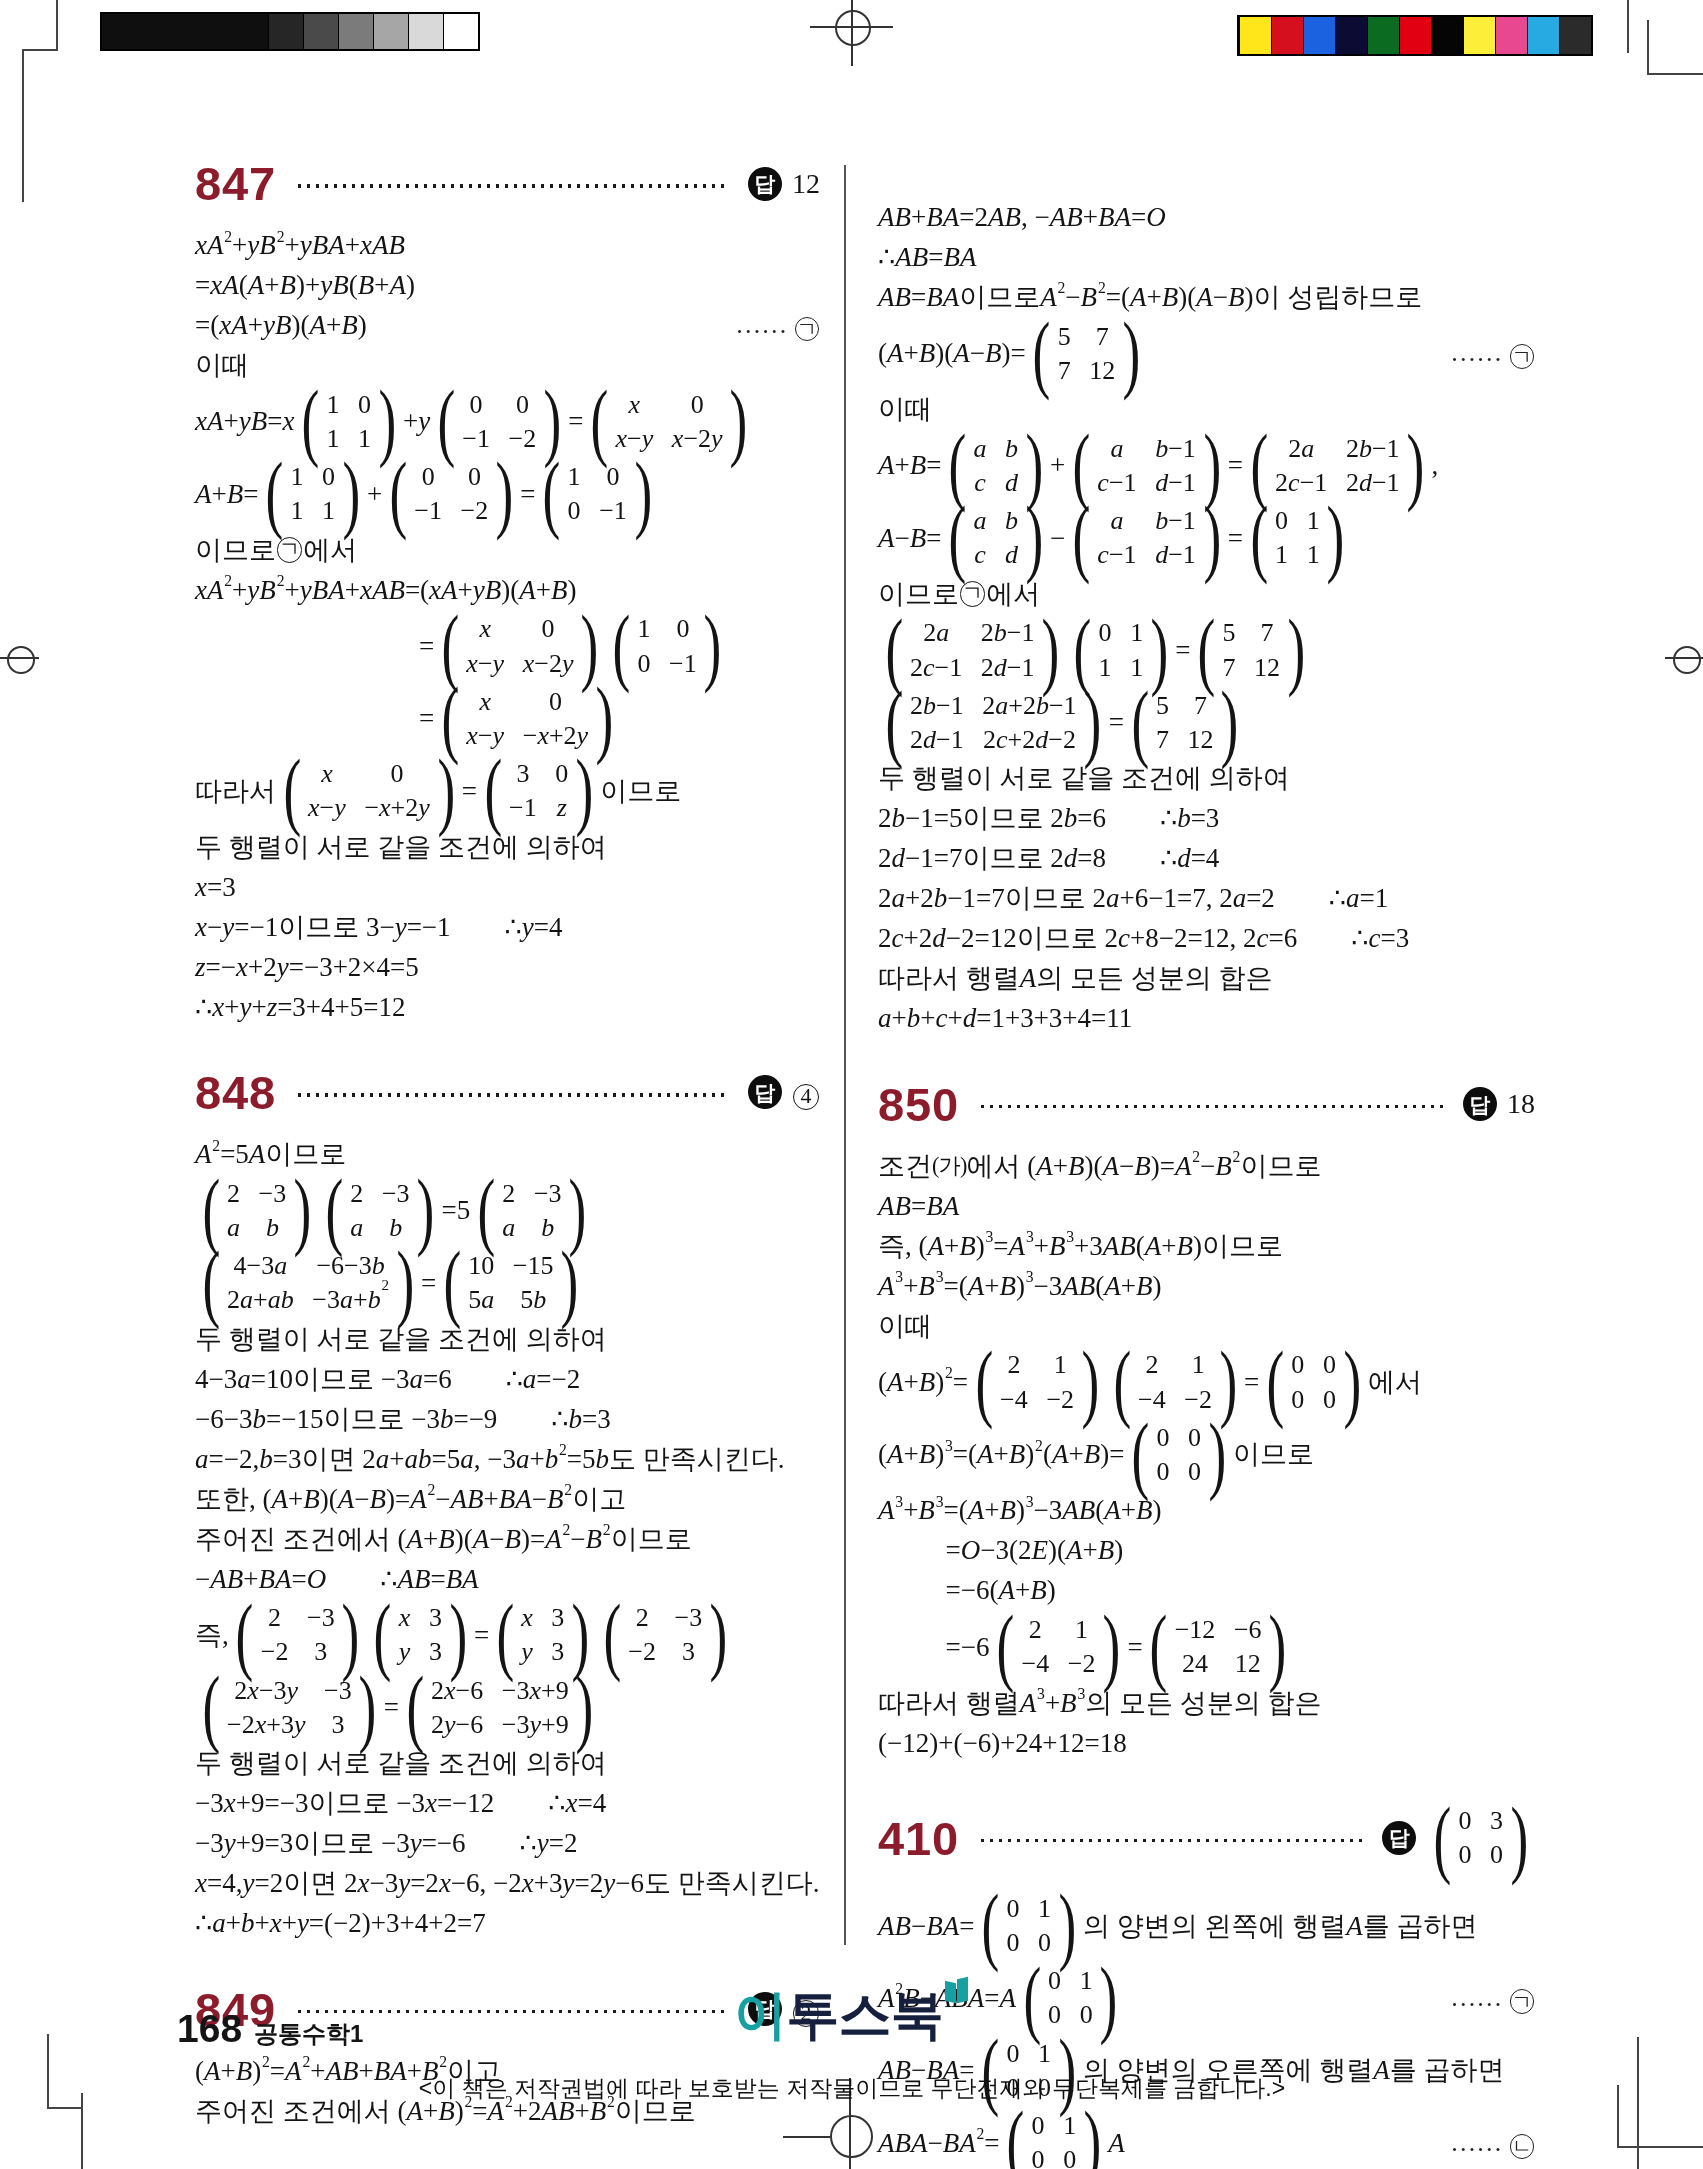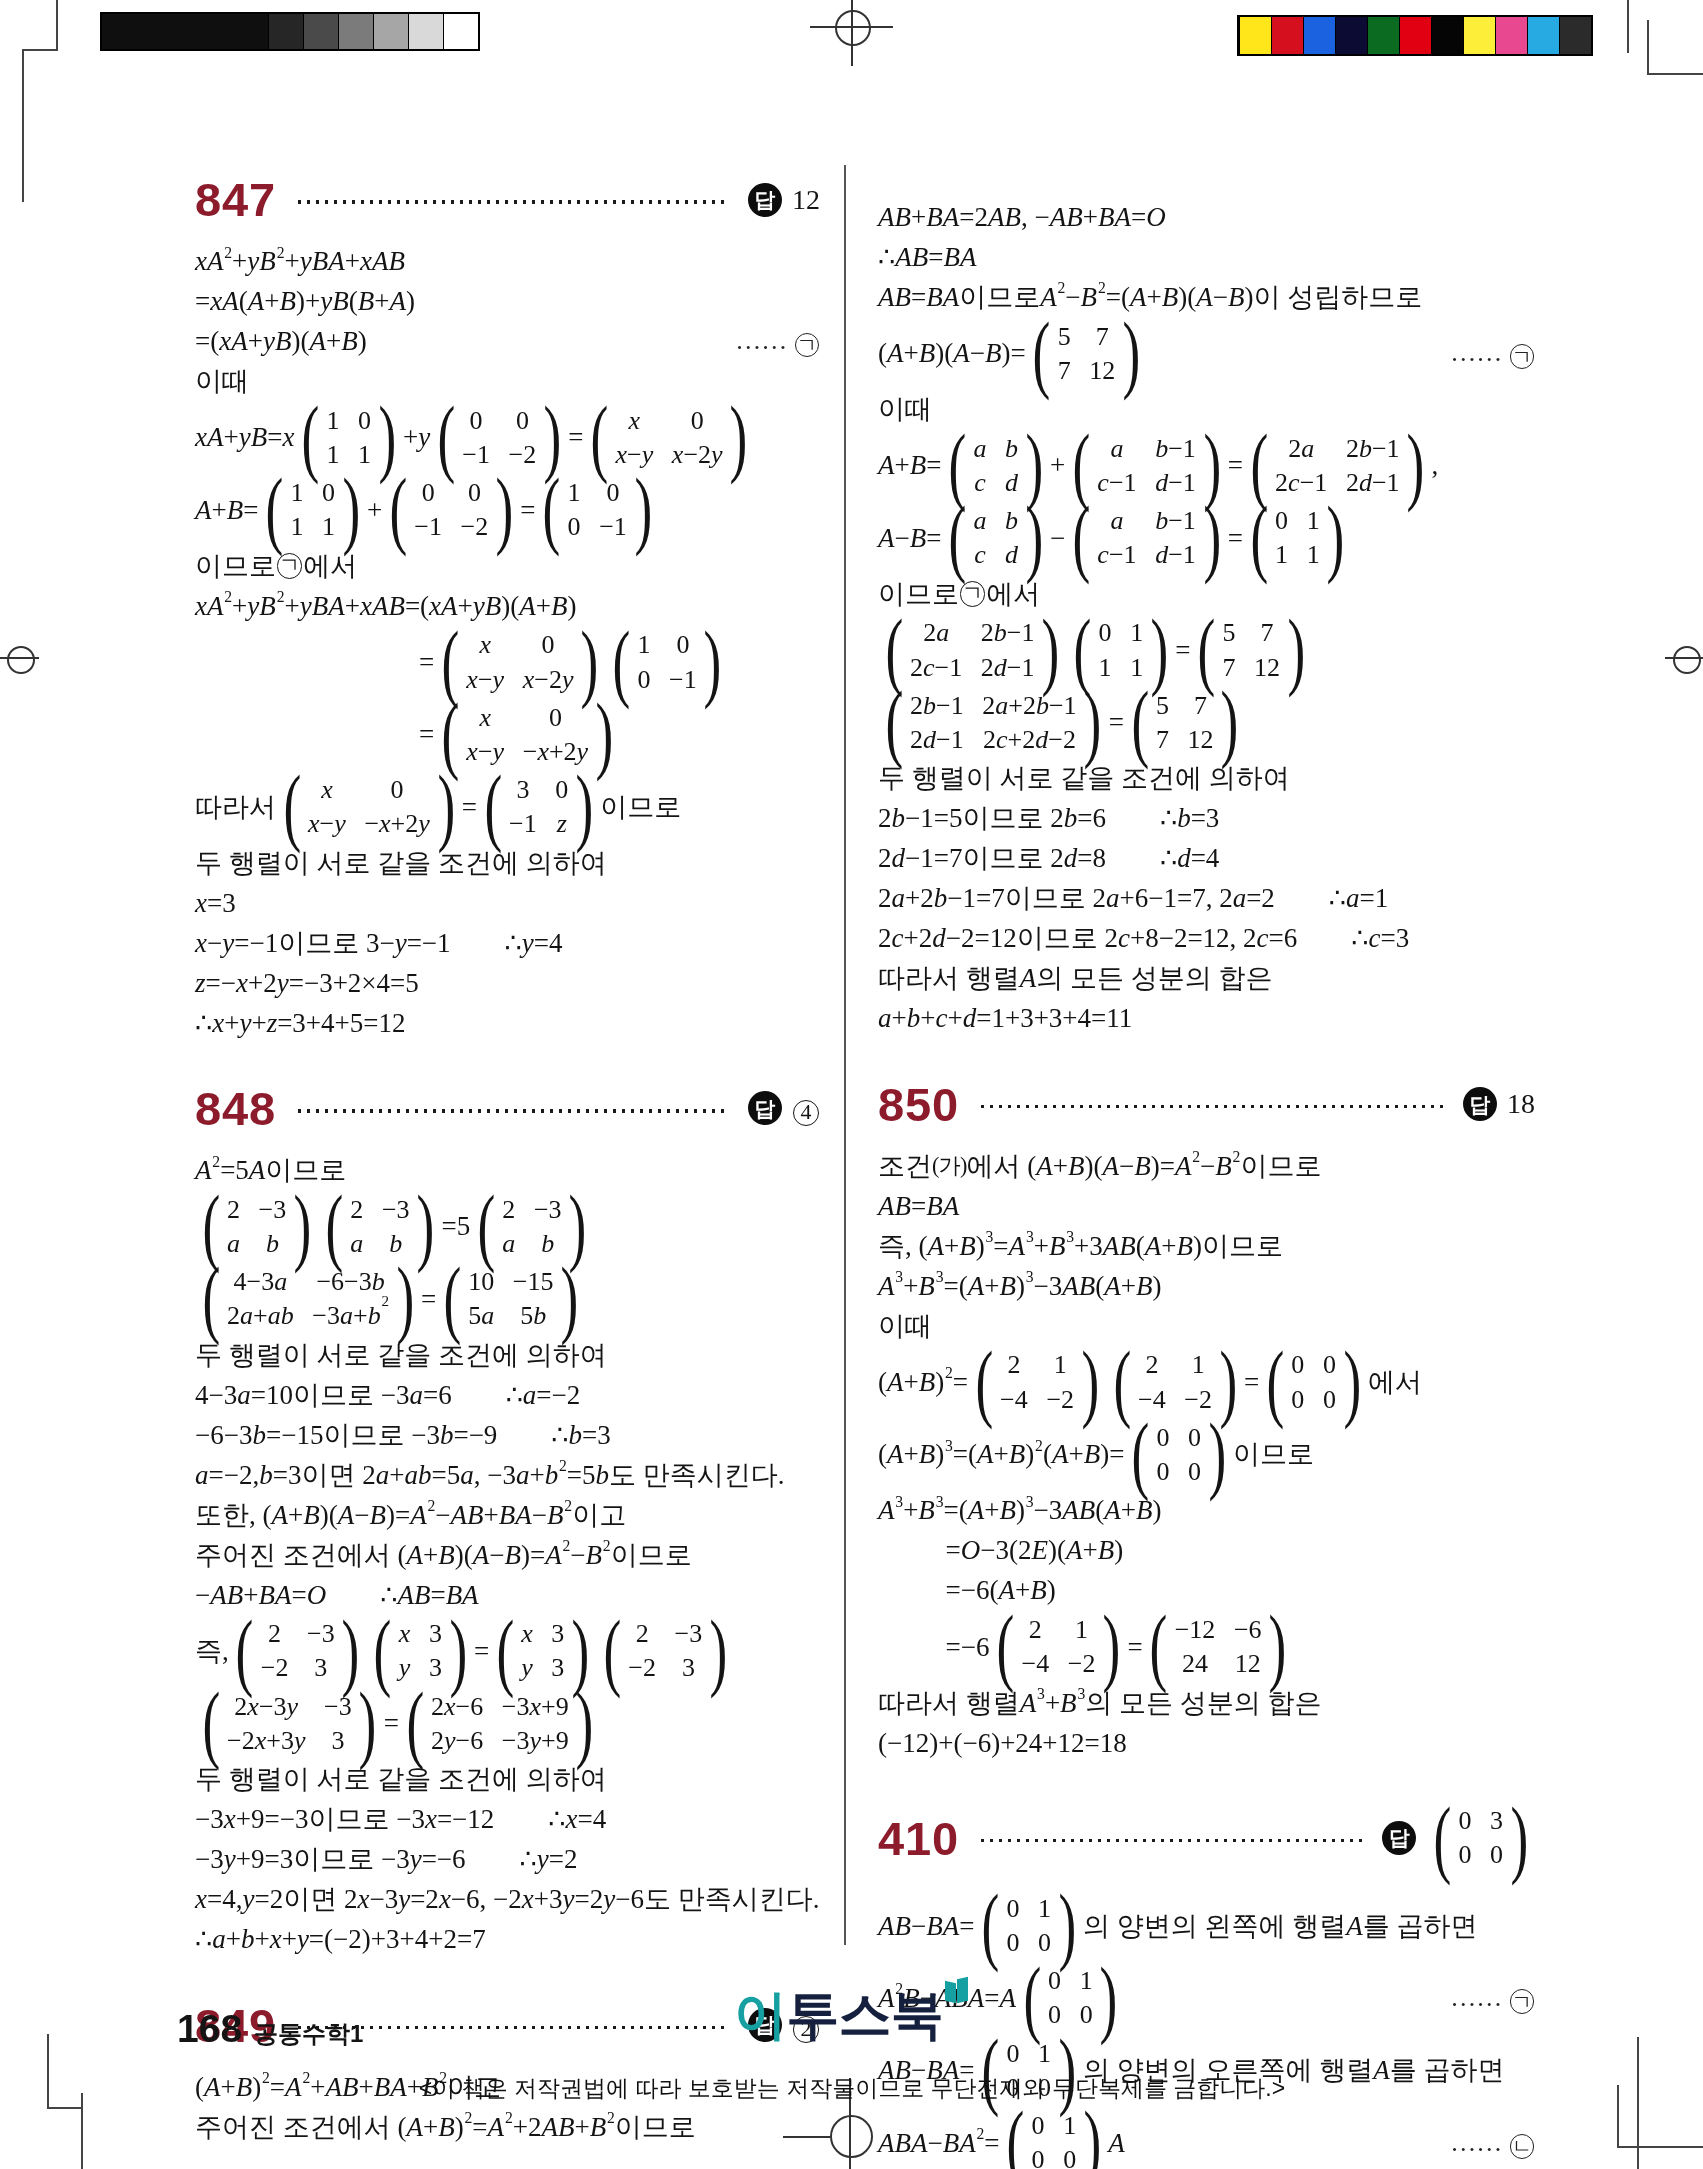--- a/index.html
+++ b/index.html
@@ -18,21 +18,21 @@
   .regl { position:absolute; background:#333; }
   .cropl { position:absolute; background:#444; }
 
   
   .col { position:absolute; font-size:27px; line-height:1.2; }
   .col-left  { left:195px; top:157px; width:625px; }
   .col-right { left:878px; top:197px; width:657px; }
   .divider { position:absolute; left:844px; top:165px; width:2.1px; height:1780px; background:#555; }
 
   .hd { display:flex; align-items:center; margin:39px 0 15.3px 0; min-height:53px; }
-  .col > .hd:first-child { margin-top:16px; }
+  .col > .hd:first-child { margin-top:0; }
   .hnum { font-family:"Liberation Sans", sans-serif; font-weight:bold; font-size:47px;
           color:#8c1c2c; letter-spacing:0.8px; margin-right:22px; line-height:1; }
   .lead { flex:1; height:3.4px; align-self:center; margin:5.1px 20.3px 0 0;
           background:repeating-linear-gradient(90deg,#1a1a1a 0 3.4px,transparent 3.4px 9px); }
   .badge { width:34px; height:34px; border-radius:50%; background:#0d0d0d; color:#fff;
            font-family:"Liberation Sans", sans-serif; font-weight:bold; font-size:21px;
            display:flex; align-items:center; justify-content:center; margin-right:10.2px; flex:none; }
   .hans { font-size:28px; white-space:nowrap; }
 
   .ln { display:flex; align-items:center; min-height:40px; }

